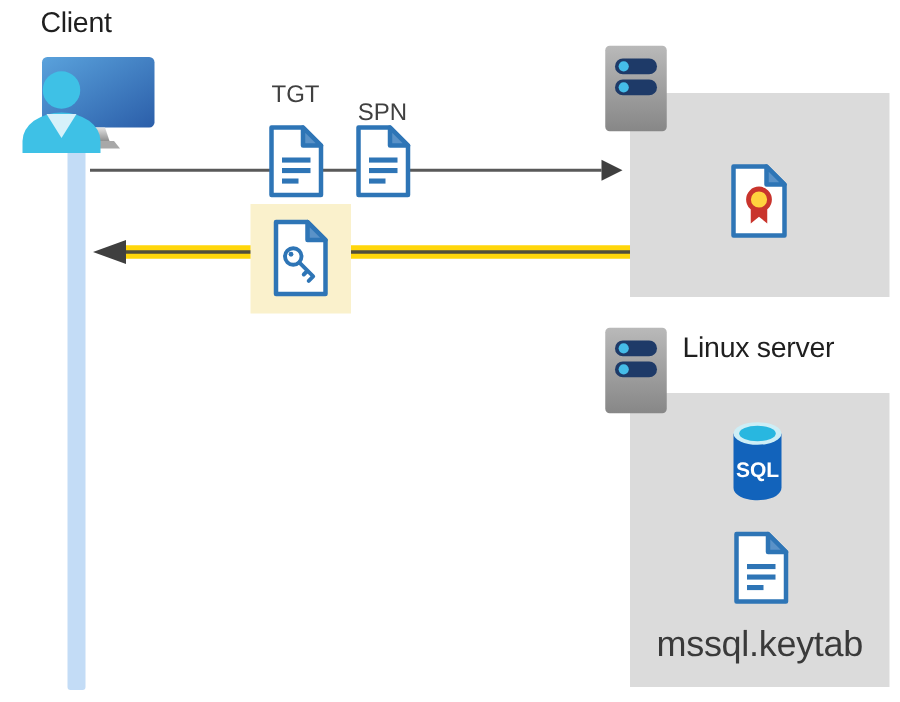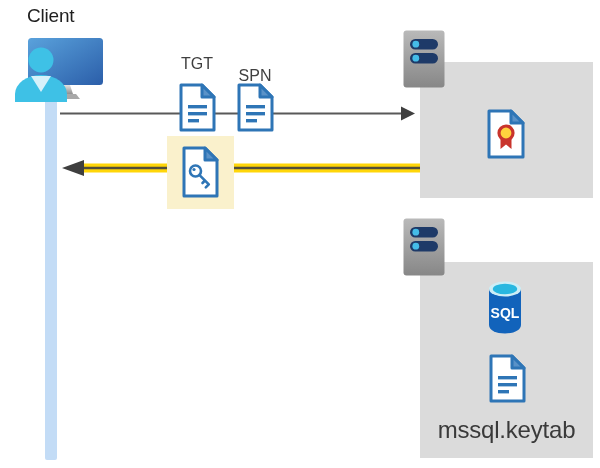--- a/index.html
+++ b/index.html
@@ -115,20 +115,21 @@
 
   <svg class="abs z4" style="left:487px;top:109px;" width="38" height="50" viewBox="0 0 38 50">
     <path d="M2 2 H24 L36 14 V48 H2 Z" fill="#fff" stroke="var(--accent-blue,#2e75b6)" stroke-width="3" stroke-linejoin="round"></path>
     <path d="M24 2 L36 14 H24 Z" fill="var(--fold-blue,#5a92c8)" stroke="var(--accent-blue,#2e75b6)" stroke-width="3" stroke-linejoin="round"></path>
     <polygon points="13.5,27 24.5,27 24.5,40 19,35.5 13.5,40" fill="var(--seal-red,#c9342c)"></polygon>
     <circle cx="19" cy="24" r="7" fill="var(--seal-yellow,#ffd23e)" stroke="var(--seal-red,#c9342c)" stroke-width="3.2"></circle>
   </svg>
 
   <div class="abs gray-box z1" style="left:420px;top:262px;width:173px;height:196px;"></div>
 
+  <div class="abs title z4" style="left:455px;top:222px;width:140px;">Linux server</div>
 
   <svg class="abs z4" style="left:403px;top:218px;" width="42" height="58" viewBox="0 0 42 58">
     <rect x="0.5" y="0.5" width="41" height="57" rx="3" fill="url(#srvGrad)"></rect>
     <rect x="7" y="9" width="28" height="10.5" rx="5.25" fill="var(--bar-navy,#1e3a68)"></rect>
     <circle cx="12.8" cy="14.2" r="3.4" fill="var(--dot-cyan,#45bce8)"></circle>
     <rect x="7" y="23" width="28" height="10.5" rx="5.25" fill="var(--bar-navy,#1e3a68)"></rect>
     <circle cx="12.8" cy="28.2" r="3.4" fill="var(--dot-cyan,#45bce8)"></circle>
   </svg>
 
   <svg class="abs z4" style="left:487px;top:280px;" width="36" height="54" viewBox="0 0 36 54">

